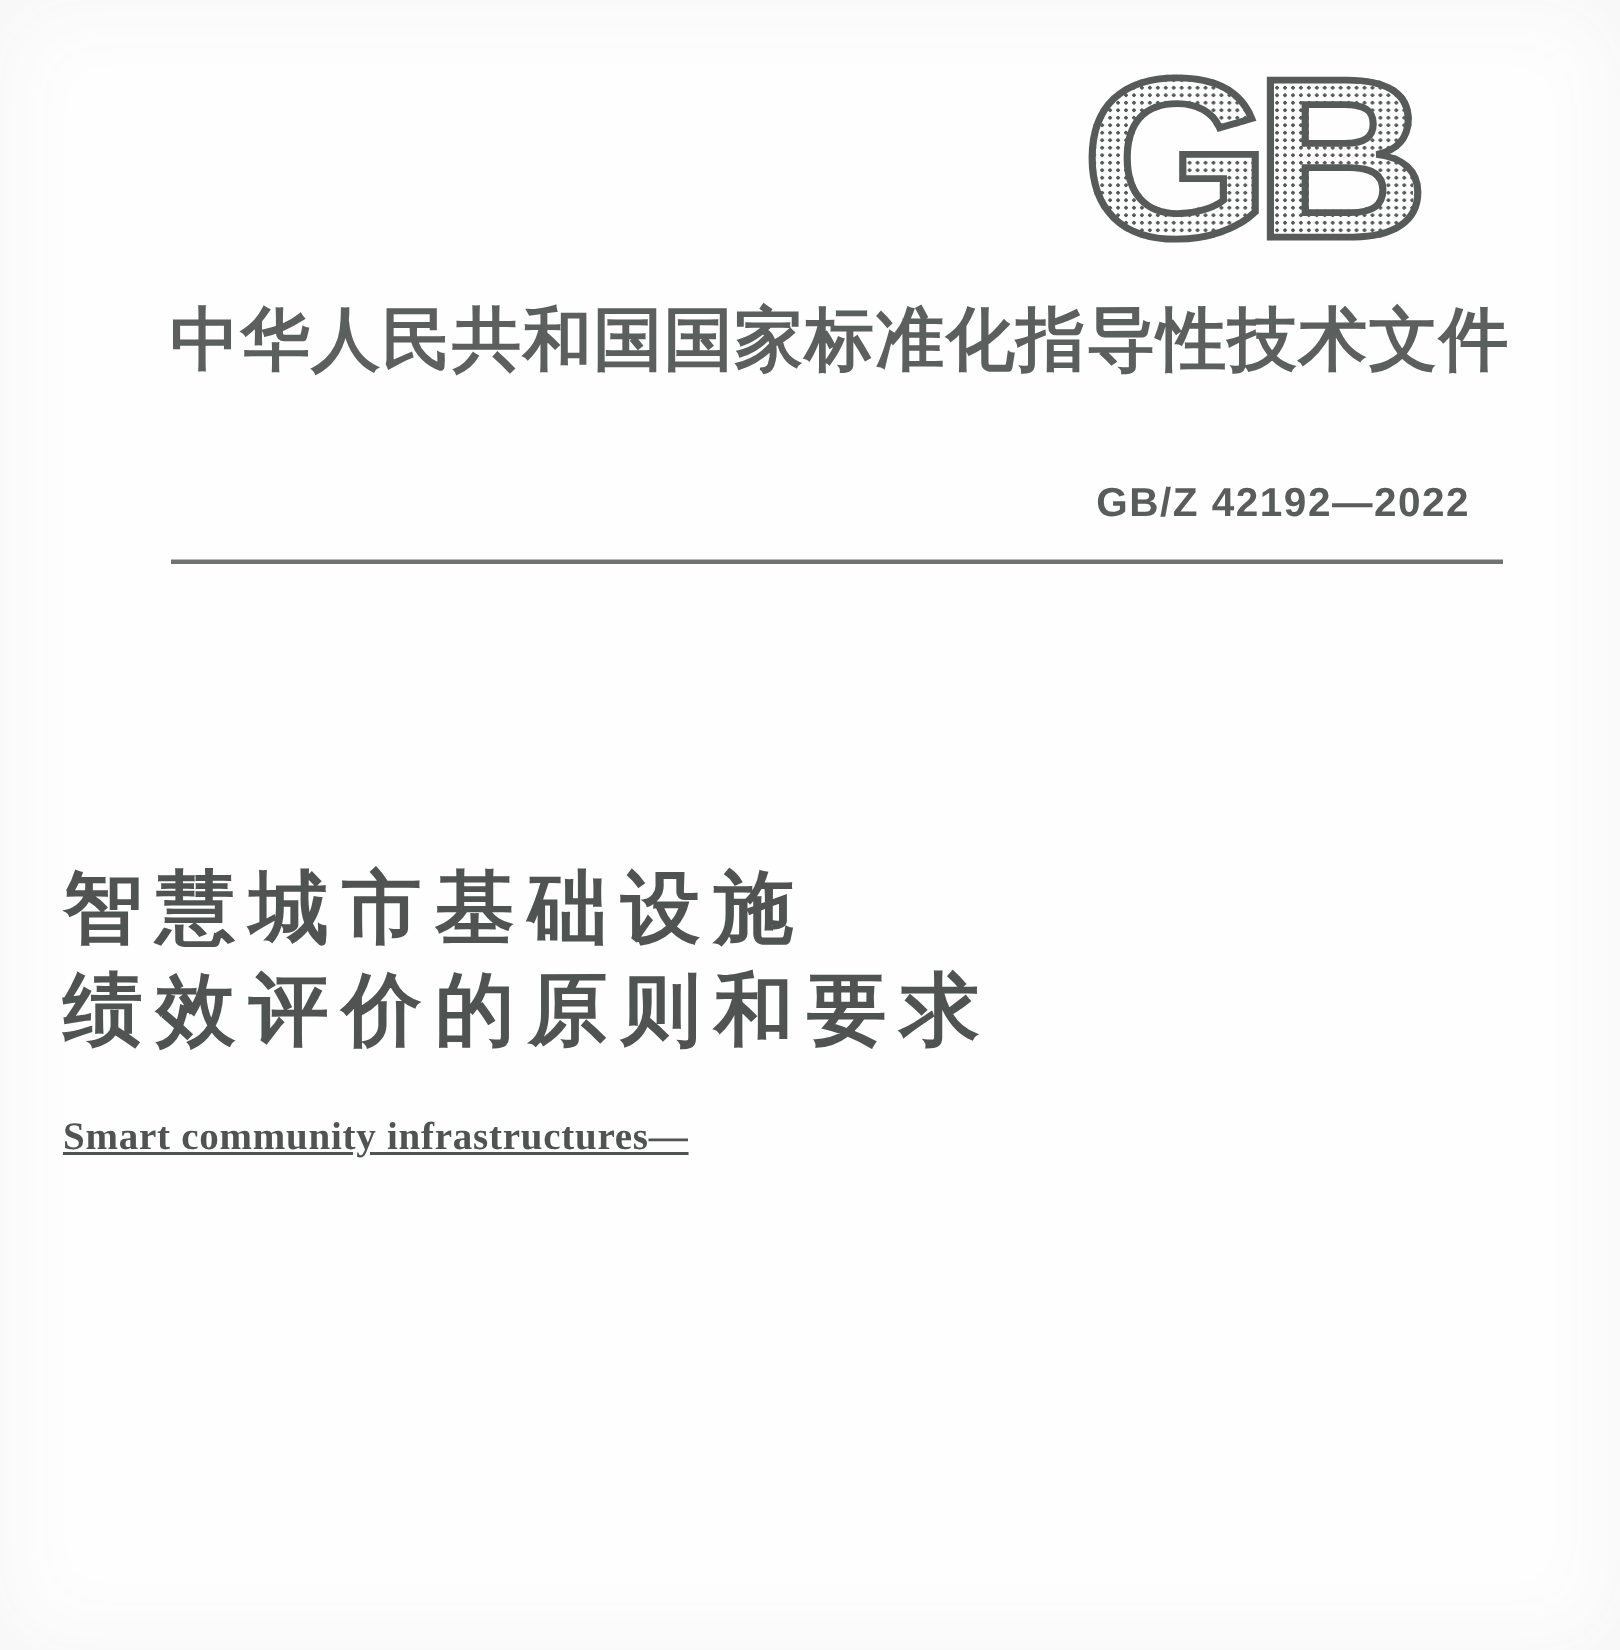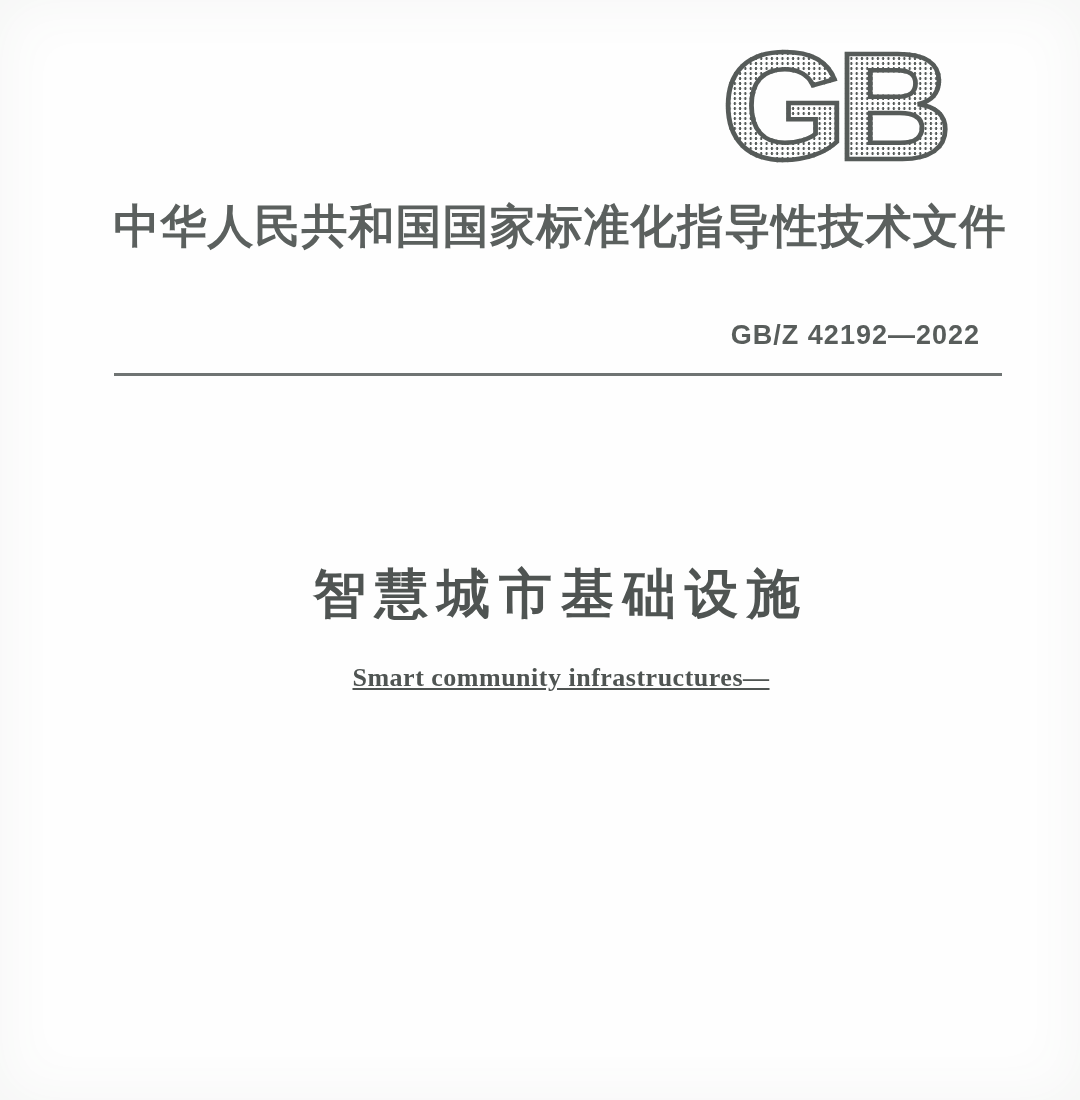--- a/index.html
+++ b/index.html
@@ -75,24 +75,23 @@
   
   .rule {
     position: absolute;
     left: 114px; top: 373px;
     width: 888px; height: 3px;
     background: #6f7473;
   }
   
   .title-block {
     position: absolute;
-    left: 0; top: 560px;
+    left: 0; top: 572px;
     width: 1080px;
     padding-left: 42px;
-    text-align: center;
   }
   .cn-title {
     font-family: "Liberation Sans", sans-serif;
     font-weight: 700;
     font-size: 53px;
     line-height: 68px;
     letter-spacing: 9px;
     color: #4f5452;
   }
   .en-title {
@@ -125,18 +124,19 @@
   </div>
 
   <div class="std-type">中华人民共和国国家标准化指导性技术文件</div>
 
   <div class="std-number">GB/Z 42192—2022</div>
 
   <div class="rule"></div>
 
   <div class="title-block">
     <div class="cn-title">智慧城市基础设施</div>
+    <div class="cn-title">绩效评价的原则和要求</div>
     <div class="en-title-wrap">
       <div class="en-title">Smart community infrastructures—</div>
     </div>
   </div>
 
 </div>
 
 </body></html>

